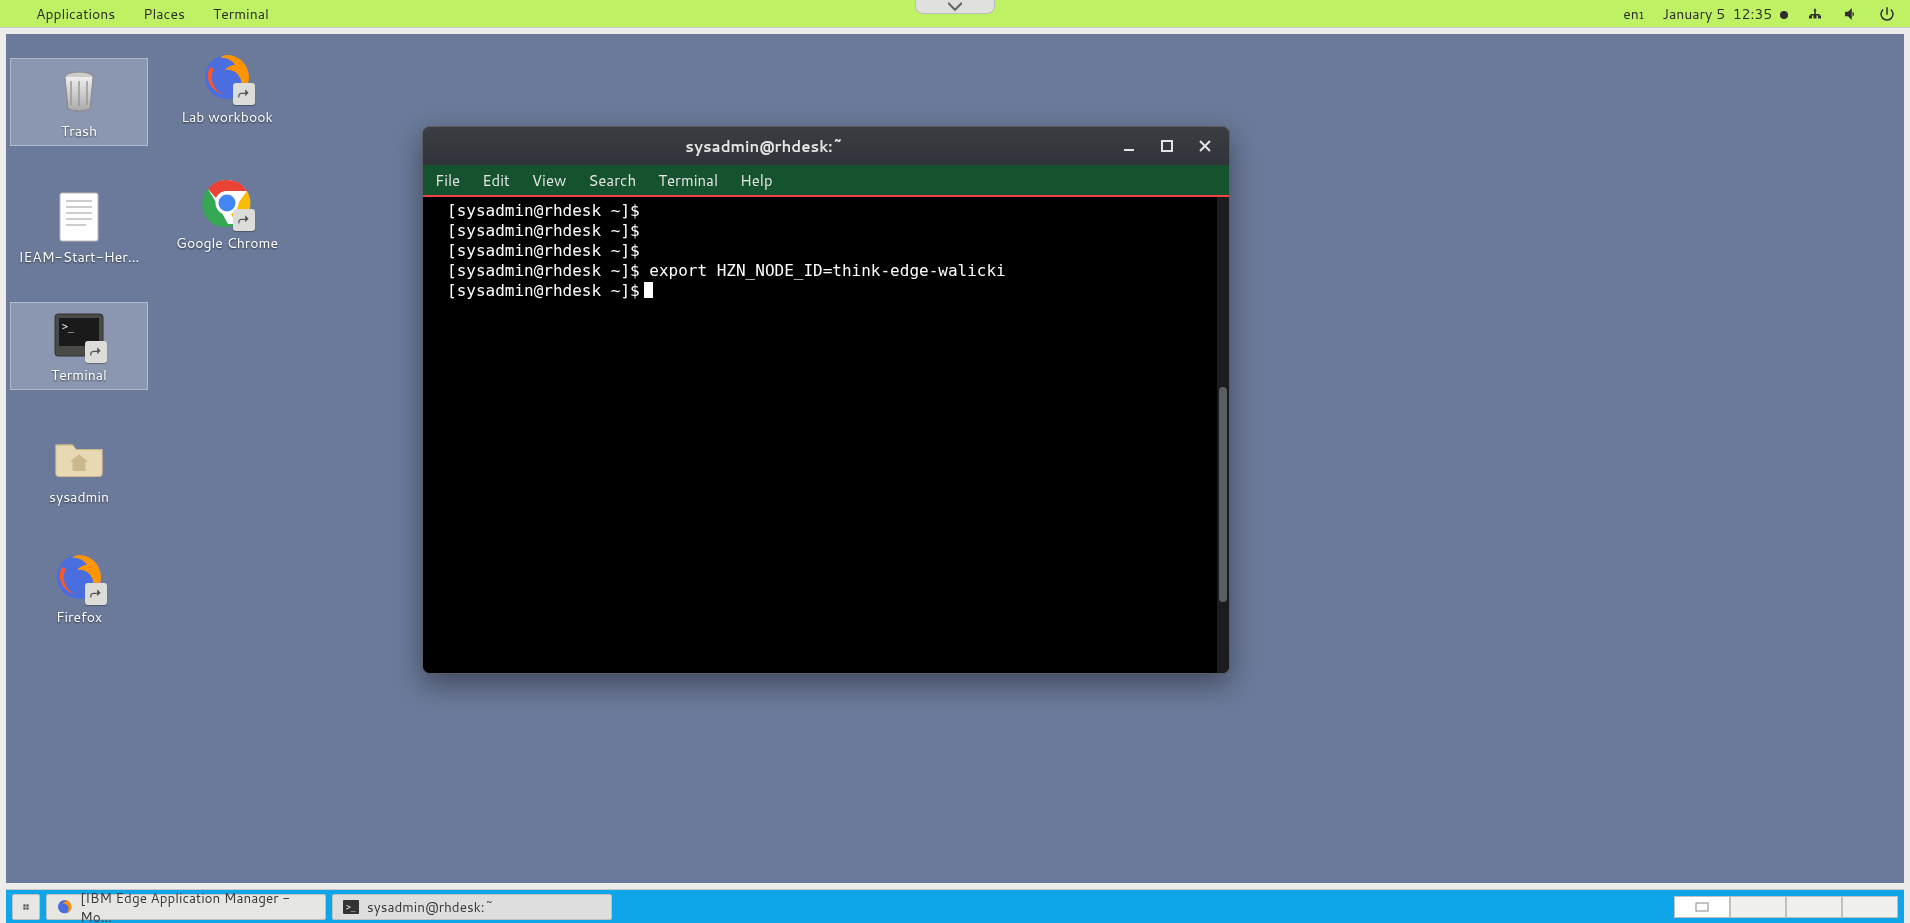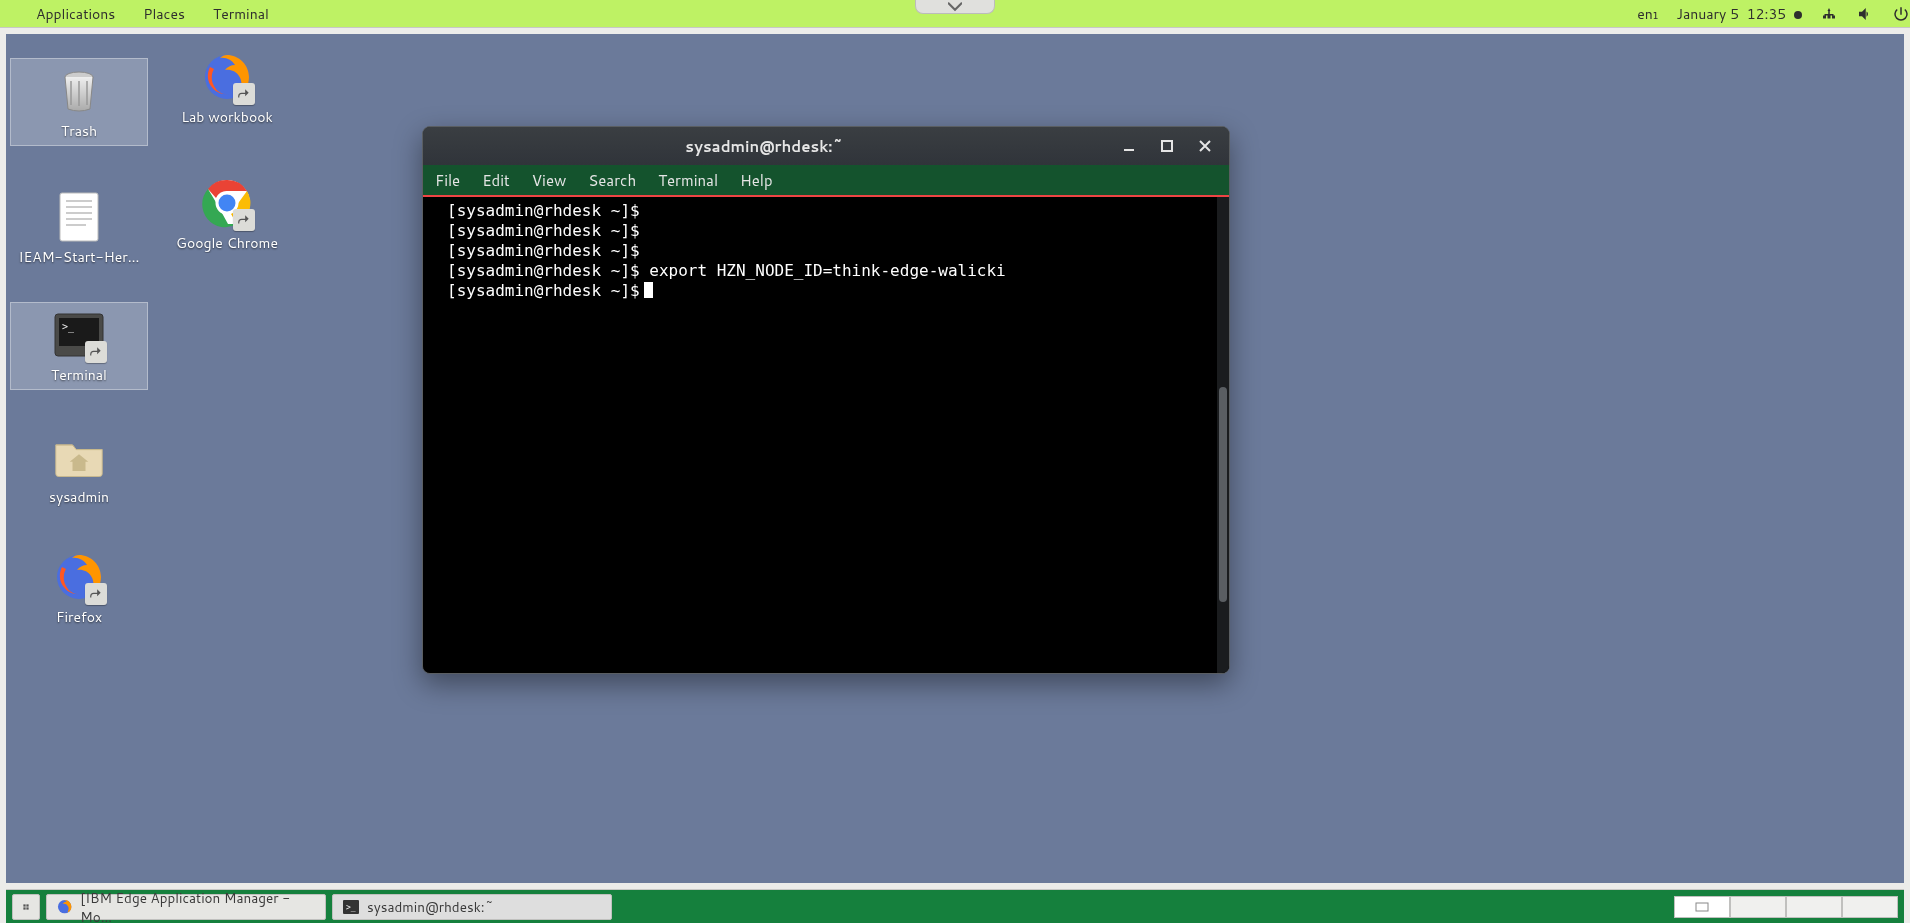--- a/index.html
+++ b/index.html
@@ -5,21 +5,21 @@
 * { margin: 0; padding: 0; box-sizing: border-box; }
 html, body { width: 100%; height: 100%; font-family: "Cantarell", "DejaVu Sans", sans-serif; overflow: hidden; }
 
 
 .top-panel {
   position: absolute; top: 0; left: 0; right: 0; height: 28px;
   background: #bef264; border-bottom: 1px solid #c8c8c6;
   display: flex; align-items: center; font-size: 14px; color: #2e2e2e;
 }
 .top-panel .left { display: flex; align-items: center; gap: 28px; padding-left: 8px; }
-.top-panel .right { margin-left: auto; display: flex; align-items: center; gap: 18px; padding-right: 0; }
+.top-panel .right { margin-left: auto; display: flex; align-items: center; gap: 18px; padding-right: 14px; }
 .panel-icon { display: inline-flex; align-items: center; justify-content: center; }
 .dot { width: 8px; height: 8px; border-radius: 50%; background: #2e2e2e; display:inline-block; margin-left:4px;}
 
 
 .notch { position:absolute; top:0; left:50%; transform:translateX(-50%);
   width: 80px; height: 14px; background:#e0e0dd; border:1px solid #bcbcba; border-top:none;
   border-radius: 0 0 8px 8px; display:flex; align-items:center; justify-content:center; cursor:pointer;}
 .notch svg{width:14px;height:10px;}
 
 
@@ -59,21 +59,21 @@
 .term-body{ flex:1; background:#000; position:relative; font-family:"DejaVu Sans Mono","Liberation Mono",monospace;
   font-size:16px; line-height:20px; padding:4px 24px; }
 .term-line{ white-space:pre; }
 .promptc{ color:#fff; }
 .cmdc{ color:#fff; }
 .cursor{ display:inline-block; width:9px; height:16px; background:#fff; vertical-align:-2px; margin-left:4px;}
 .term-scroll{ position:absolute; right:0; top:0; width:12px; height:100%; background:#1a1c1e;}
 .term-scroll .thumb{ position:absolute; left:2px; right:2px; top:40%; height:45%; background:#5a5e62; border-radius:4px;}
 
 
-.taskbar{ position:absolute; left:6px; right:6px; bottom:0; height:34px; background:#15803d;
+.taskbar{ position:absolute; left:6px; right:6px; bottom:0; height:34px; background:#0ea5e9;
   border-top:1px solid #c8c8c6; display:flex; align-items:center; gap:6px; padding:0 6px; font-size:13.5px; color:#3a3a3a;}
 .task-btn{ height:26px; border:1px solid #c0c0be; background:#e6e6e3; display:flex; align-items:center;
   gap:8px; padding:0 10px; border-radius:2px; cursor:pointer; }
 .task-btn.active{ background:#dedede; }
 .task-mini{ width:28px; justify-content:center; }
 .tray{ margin-left:auto; display:flex; gap:0;}
 .tray .seg{ width:56px; height:22px; border:1px solid #c0c0be; background:#f0f0ee; display:flex; align-items:center; justify-content:center;}
 .tray .seg.first{ background:#fff;}
 .app-ico{ width:16px;height:16px; display:inline-block;}
 

